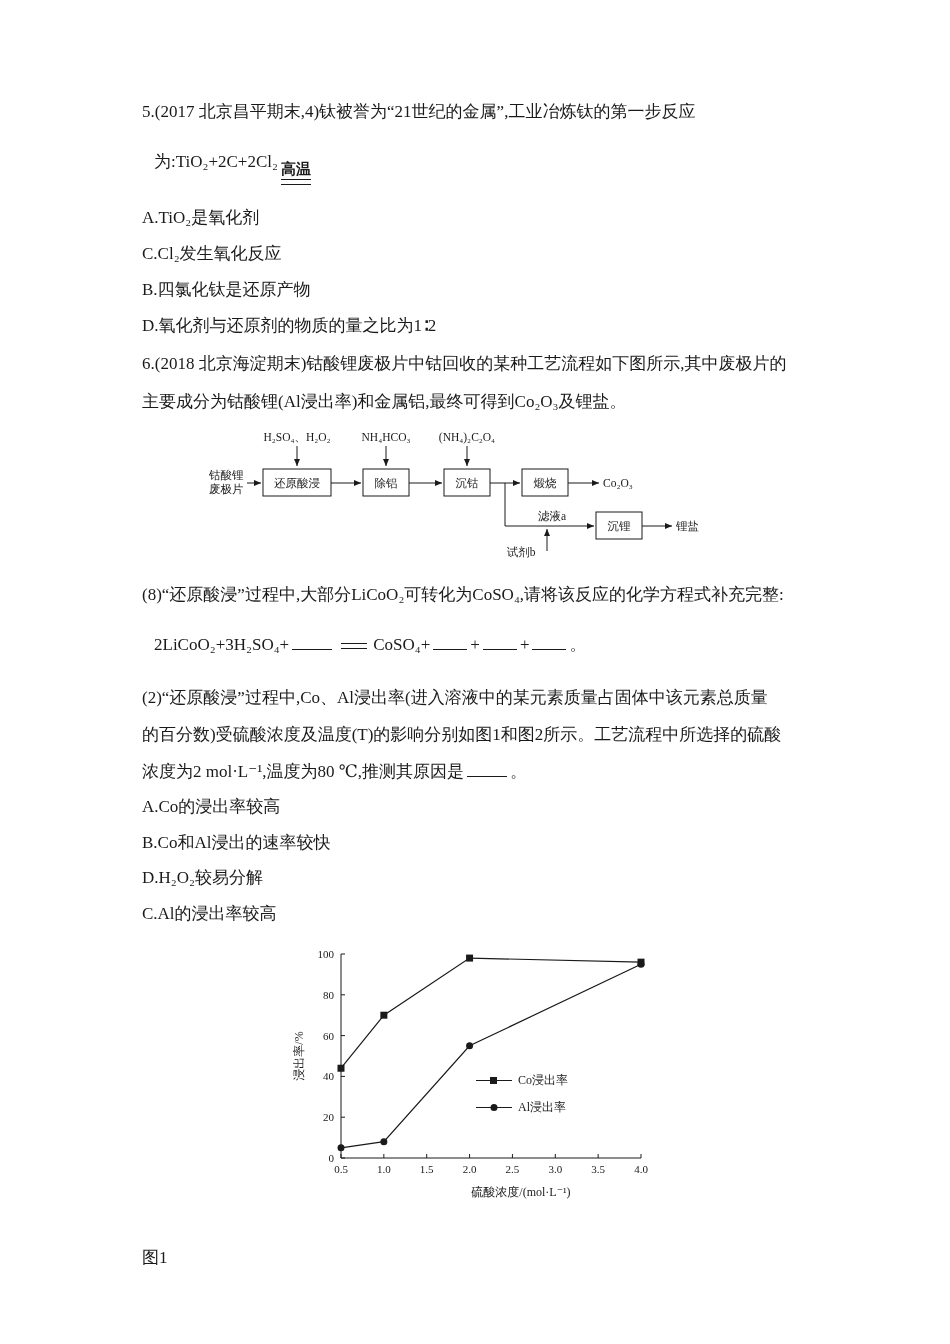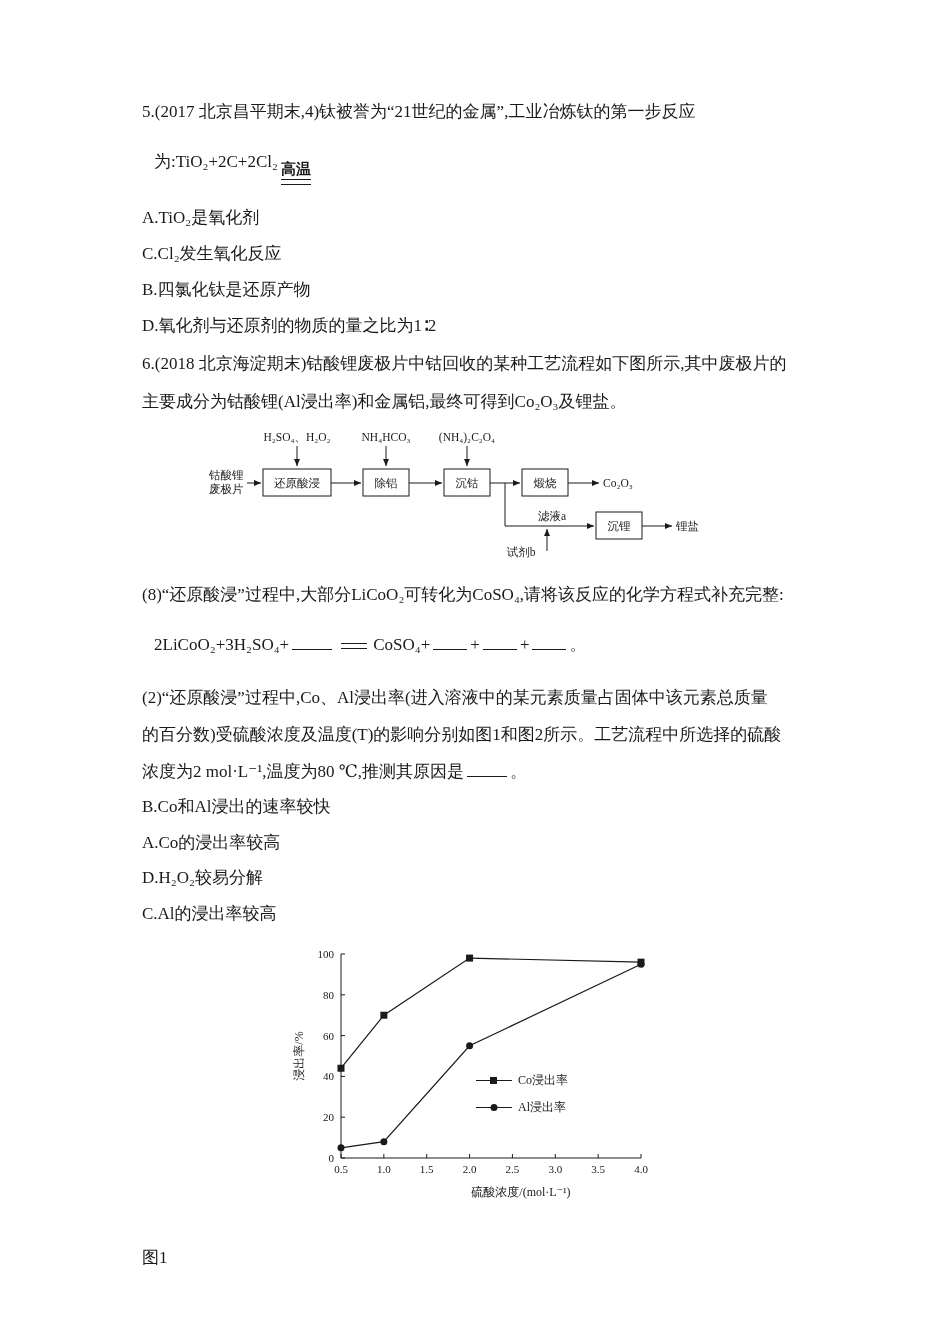--- a/index.html
+++ b/index.html
@@ -111,22 +111,22 @@
     </svg>
   </div>
 
   <p class="para">(8)“还原酸浸”过程中,大部分LiCoO₂可转化为CoSO₄,请将该反应的化学方程式补充完整:</p>
   <p class="eqline"><span>2LiCoO₂+3H₂SO₄+</span><span class="blank long"></span><span class="dline"></span><span>CoSO₄+</span><span class="blank"></span><span>+</span><span class="blank"></span><span>+</span><span class="blank"></span><span>。</span></p>
 
   <p class="stem">(2)“还原酸浸”过程中,Co、Al浸出率(进入溶液中的某元素质量占固体中该元素总质量</p>
   <p class="stem">的百分数)受硫酸浓度及温度(T)的影响分别如图1和图2所示。工艺流程中所选择的硫酸</p>
   <p class="stem"><span>浓度为2 mol·L⁻¹,温度为80 ℃,推测其原因是</span><span class="blank long"></span><span>。</span></p>
 
+  <p class="opt">A.Co的浸出率较高</p>
   <p class="opt">B.Co和Al浸出的速率较快</p>
-  <p class="opt">A.Co的浸出率较高</p>
   <p class="opt">D.H₂O₂较易分解</p>
   <p class="opt">C.Al的浸出率较高</p>
 
   <div class="chart-wrap">
     <svg width="372" height="262" viewBox="0 0 372 262" xmlns="http://www.w3.org/2000/svg">
         <line class="ax" x1="52" y1="216" x2="352" y2="216"></line>
         <line class="ax" x1="52" y1="12" x2="52" y2="216"></line>
         <line class="ax" x1="52" y1="216" x2="52" y2="212"></line>
         <text class="tick" x="52" y="231" text-anchor="middle">0.5</text>
         <line class="ax" x1="94.85714285714286" y1="216" x2="94.85714285714286" y2="212"></line>

